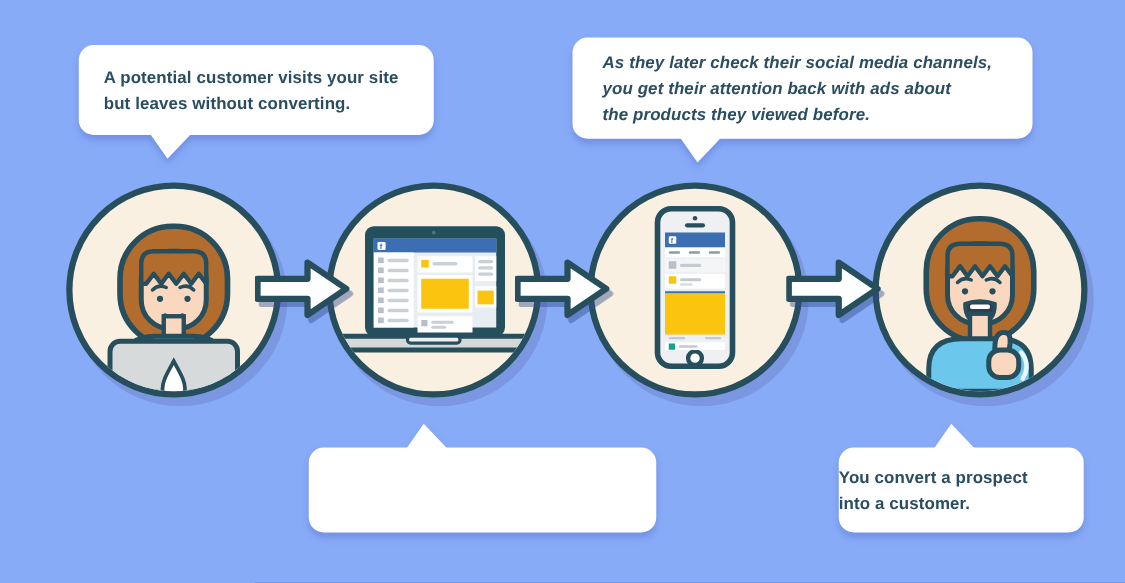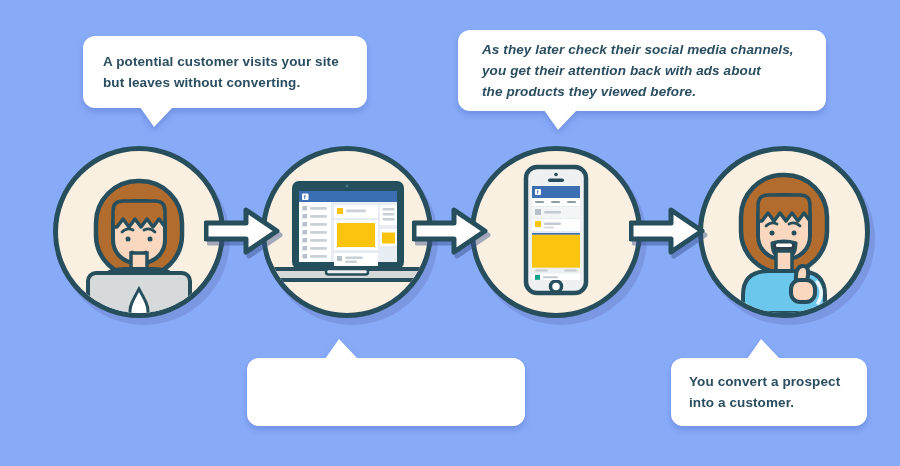--- a/index.html
+++ b/index.html
@@ -39,27 +39,27 @@
     border-left:14px solid transparent;
     border-right:19px solid transparent;
     border-top:20px solid #ffffff;
   }
   .tail-up{
     top:-19px;
     border-left:14px solid transparent;
     border-right:19px solid transparent;
     border-bottom:20px solid #ffffff;
   }
-  .bubble-visit{left:63px;top:36px;width:284px;height:72px;padding:15px 20px;margin-left:20px;}
+  .bubble-visit{left:63px;top:36px;width:284px;height:72px;padding:15px 20px;}
   .bubble-visit .tail{left:57px;}
   .bubble-attention{left:458px;top:30px;width:368px;height:81px;padding:9px 24px;font-style:italic;}
   .bubble-attention .tail{left:86px;}
   .bubble-campaign{left:247px;top:358px;width:278px;height:68px;padding:13px 20px;}
   .bubble-campaign .tail{left:78px;}
-  .bubble-convert{left:671px;top:358px;width:196px;height:68px;padding:13px 18px;}
+  .bubble-convert{left:671px;top:358px;width:196px;height:68px;padding:13px 0;}
   .bubble-convert .tail{left:76px;}
 
   
   .circle{
     position:absolute;
     top:146px;
     width:172px;height:172px;
     box-sizing:border-box;
     border:5px solid #264e5c;
     border-radius:50%;

